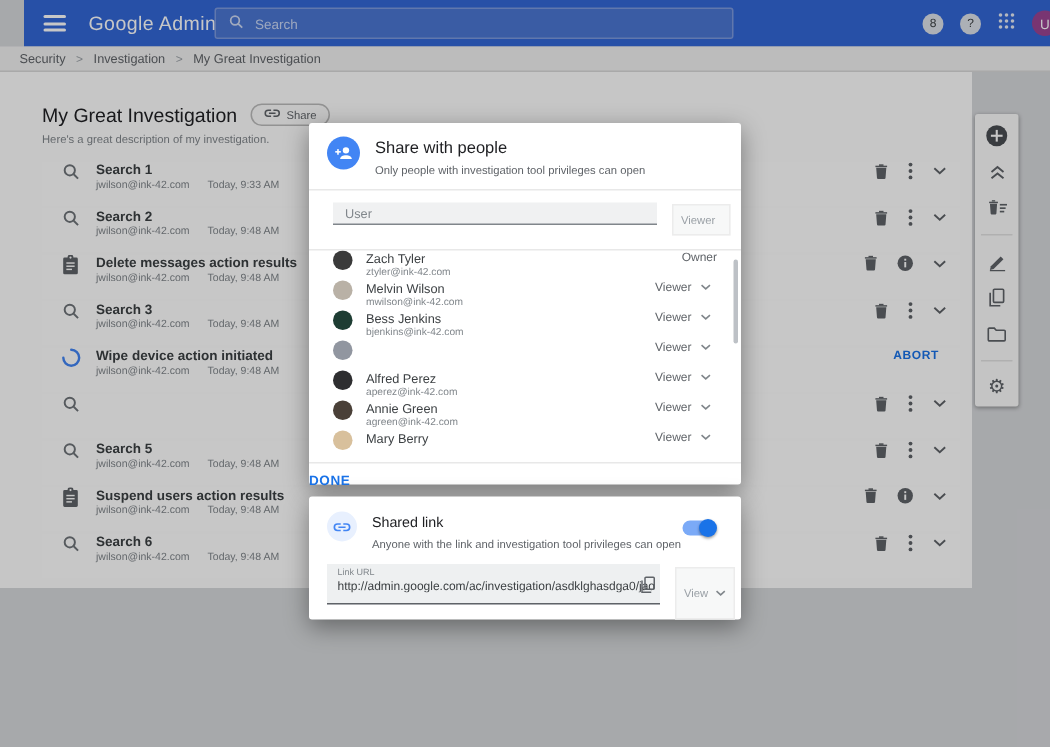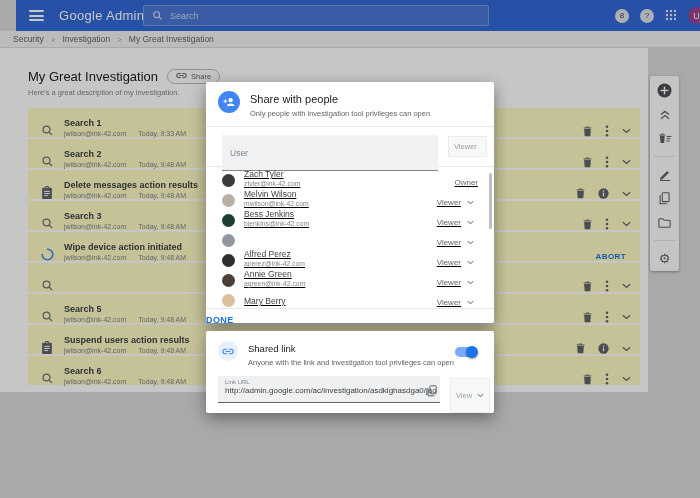--- a/index.html
+++ b/index.html
@@ -48,22 +48,22 @@
   .share-pill {
     display:flex; align-items:center; gap:4px; height:15px; padding:0 8px;
     border:1px solid #bcbcbc; border-radius:9px; background:#fbfbfb;
     font-size:7.5px; color:#5f6368; cursor:pointer;
   }
   .share-pill svg { color:#5f6368; }
   .page-desc { position:absolute; top:88px; left:28px; font-size:7.5px; color:#80868b; z-index:2; }
   
   .rows { position:absolute; top:108px; left:28px; width:612px; z-index:2; }
   .rrow {
-    position:relative; height:29px; margin-bottom:2px; background:#fef9c3;
-    display:flex; align-items:flex-end; cursor:pointer;
+    position:relative; height:29px; margin-bottom:2px; background:#ffffff;
+    display:flex; align-items:flex-start; cursor:pointer;
   }
   .rrow .lead { width:16px; margin-left:11px; display:flex; align-items:center; justify-content:center; }
   .rrow .lead svg { display:none; }
   .rrow[data-icon="search"]  .ic-search  { display:block; }
   .rrow[data-icon="results"] .ic-results { display:block; }
   .rrow[data-icon="spinner"] .ic-spinner { display:block; }
   .rrow .txt { margin-left:9px; display:flex; flex-direction:column; gap:2px; }
   .rrow .rtitle { font-size:9px; font-weight:bold; color:#3c4043; }
   .rrow .rmeta { font-size:7px; color:#80868b; display:flex; gap:12px; }
   .trail { position:absolute; right:9px; display:flex; align-items:center; gap:13px; }
@@ -97,35 +97,35 @@
     display:flex; align-items:center; justify-content:center;
   }
   .dlg-ic.blue { background:#4285f4; }
   .dlg-ic.lightblue { background:#e8f0fe; width:20px; height:20px; }
   .dlg-htxt { margin-left:10px; }
   .dlg-title { font-size:11px; color:#202124; margin-top:2px; }
   .dlg-sub { font-size:7.5px; color:#5f6368; margin-top:4px; }
   .dlg-div { border-top:1px solid #e8e8e8; }
   .input-row { position:relative; height:39px; }
   .user-input {
-    position:absolute; left:16px; top:8px; width:216px; height:36px;
+    position:absolute; left:16px; top:8px; width:216px; height:15px;
     background:#f0f1f2; border:none; border-bottom:1.5px solid #80868b;
     font-size:8.5px; padding:0 8px; color:#202124; outline:none;
     font-family:"Liberation Sans", sans-serif;
   }
   .user-input::placeholder { color:#80868b; }
   .mini-select {
     position:absolute; height:21px; background:#f7f8f8; border:1px solid #ececec;
     display:flex; align-items:center; justify-content:space-between;
     padding:0 5px; font-size:7.5px; color:#9aa0a6; cursor:pointer; gap:5px;
   }
   .sel-viewer { left:242px; top:9px; width:39px; }
   .sel-view { left:244px; top:2px; width:40px; height:35px; }
   .people { position:relative; height:141px; overflow:hidden; }
-  .person { height:20px; display:flex; align-items:flex-end; padding:0 16px; cursor:default;text-decoration:underline; }
+  .person { height:20px; display:flex; align-items:flex-start; padding:0 16px; cursor:default; }
   .p-avatar { width:13px; height:13px; border-radius:50%; background:#888; flex:0 0 auto; }
   .p-txt { margin-left:9px; display:flex; flex-direction:column; gap:1px; }
   .p-name { font-size:8.5px; color:#3c4043; }
   .p-email { font-size:6.8px; color:#80868b; }
   .p-role { margin-left:auto; display:flex; align-items:center; gap:6px; font-size:8px; color:#5f6368; cursor:pointer; padding-right:4px; }
   .person[data-has_dropdown="false"] .p-role { cursor:default; padding-right:0; }
   .list-scrollbar { position:absolute; right:2px; top:6px; width:3px; height:56px; background:#bdc1c6; border-radius:2px; cursor:pointer; }
   .dlg-foot { height:22px; border-top:1px solid #e8e8e8; display:flex; align-items:center; padding-right:13px; }
   .done-btn { font-size:9px; font-weight:bold; color:#1a73e8; letter-spacing:.4px; cursor:pointer; }
   

